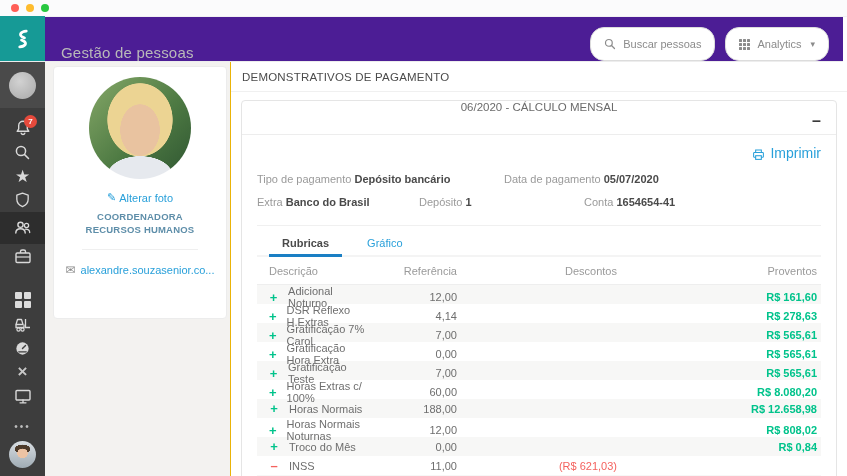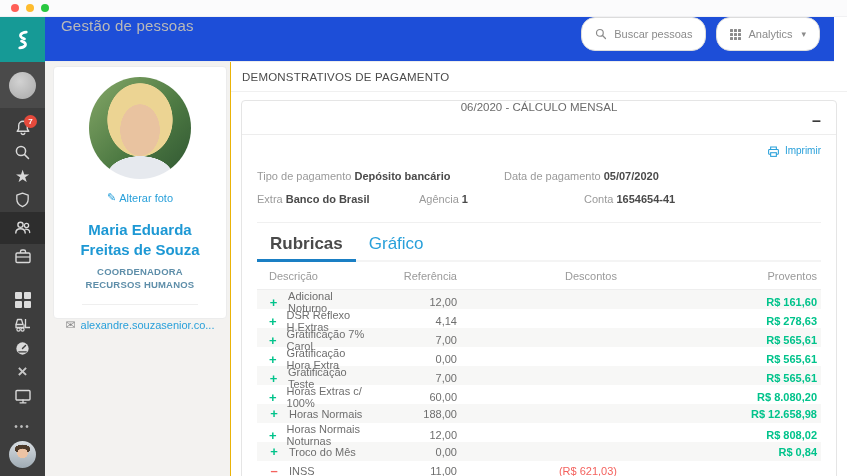--- a/index.html
+++ b/index.html
@@ -4,21 +4,21 @@
 <style>
   * { margin:0; padding:0; box-sizing:border-box; }
   html,body { width:847px; height:476px; overflow:hidden; }
   body { font-family:"Liberation Sans", sans-serif; background:#fff; position:relative; font-size:11px; color:#6e6e6e; }
 
   
   .titlebar { position:absolute; top:0; left:0; right:0; height:17px; background:#fbfbfc; border-bottom:1px solid #f1f1f3; display:flex; align-items:center; padding-left:11px; gap:7px; }
   .tdot { width:8px; height:8px; border-radius:50%; }
 
   
-  .appheader { position:absolute; top:17px; left:0; right:13px; height:45px; background:#1d4ed8; border-bottom:1px solid #ededed; display:flex; align-items:flex-start; }
+  .appheader { position:absolute; top:17px; left:0; right:4px; height:45px; background:#4c1d95; border-bottom:1px solid #ededed; display:flex; align-items:flex-end; }
   .logo { width:45px; height:45px; background:#169a96; flex:0 0 45px; display:flex; align-items:center; justify-content:center; cursor:pointer; }
   .app-title { margin-left:16px; font-size:15px; color:#b9b9b9; letter-spacing:.2px; }
   .hdr-right { margin-left:auto; display:flex; gap:10px; padding-right:14px; align-items:center; }
   .pill { height:27px; border:1px solid #dcdcdc; border-radius:14px; background:#fff; display:flex; align-items:center; gap:7px; padding:16px 13px; color:#8b8b8b; font-size:11px; cursor:pointer; }
   .caret { font-size:9px; color:#8b8b8b; margin-left:2px; }
   .grid9 { display:grid; grid-template-columns:repeat(3,3px); grid-template-rows:repeat(3,3px); gap:1px; }
   .grid9 i { background:#8b8b8b; border-radius:.5px; }
 
   
   .sidebar { position:absolute; top:62px; left:0; width:45px; bottom:0; background:#3d3d3d; display:flex; flex-direction:column; align-items:center; }
@@ -61,28 +61,28 @@
 
   
   .main { position:absolute; left:230px; top:62px; right:0; bottom:0; background:#fff; border-left:1px solid #eab308; }
   .page-title { position:absolute; left:11px; top:9px; font-size:11.5px; color:#4b4b4b; letter-spacing:.2px; }
   .title-divider { position:absolute; top:29px; left:0; right:0; border-top:1px solid #f0f0f0; }
   .panel { position:absolute; left:10px; right:10px; top:38px; bottom:-6px; border:1px solid #e5e5e5; border-radius:4px 4px 0 0; overflow:hidden; }
   .panel-header { height:34px; border-bottom:1px solid #ededed; display:flex; align-items:center; padding:0 15px;flex-direction:column; }
   .panel-title { font-size:11.5px; color:#6b6b6b; }
   .collapse-btn { margin-left:auto; font-size:16px; font-weight:bold; color:#3a3a3a; cursor:pointer; line-height:1; }
   .print-row { display:flex; justify-content:flex-end; padding:10px 15px 0; }
-  .print-link { display:inline-flex; align-items:flex-start; gap:5px; color:#29a0da; font-size:10px; cursor:pointer; }
+  .print-link { display:inline-flex; align-items:flex-end; gap:5px; color:#29a0da; font-size:14px; cursor:pointer; }
   .info { position:relative; margin:12px 15px 0; height:44px; }
   .ig { position:absolute; white-space:nowrap; }
   .ig .lbl { color:#9a9a9a; }
   .ig .val { color:#4a4a4a; font-weight:bold; }
   .info-divider { border-top:1px solid #f0f0f0; margin:8px 15px 0; }
   .tabs { display:flex; gap:26px; margin:11px 15px 0; padding-left:13px; border-bottom:2px solid #f4f4f4; }
-  .tab { padding-bottom:6px; cursor:pointer; font-size:17px; position:relative; }
+  .tab { padding-bottom:6px; cursor:pointer; font-size:11px; position:relative;margin-left:12px; }
   .tab.active { color:#4a4a4a; font-weight:bold; }
   .tab.active::after { content:""; position:absolute; left:-13px; right:-13px; bottom:-2px; height:3px; background:#1a7fc4; }
   .tab.inactive { color:#29a0da; }
 
   .table { margin:0 15px; }
   .thead, .trow { display:grid; grid-template-columns:1fr 90px 160px 200px; align-items:center; }
   .thead { height:28px; border-bottom:1px solid #eee; color:#9a9a9a; }
   .thead > div { padding:0 4px; }
   .trow { height:19px; }
   .trow.alt { background:#f7f7f6; }
@@ -230,21 +230,20 @@
 
 <div class="leftpanel">
   <div class="card">
     <div class="photo"></div>
     <div>
       <span class="alterar">
         <span class="edit-ic">✎</span>
         <span>Alterar foto</span>
       </span>
     </div>
-    <div class="pname">Maria Eduarda Freitas de Souza</div>
     <div class="prole">COORDENADORA RECURSOS HUMANOS</div>
     <div class="pdivider"></div>
     <span class="pemail">
       <span class="env-ic">✉</span>
       <span>alexandre.souzasenior.co...</span>
     </span>
   </div>
 </div>
 
 <div class="main">
@@ -272,21 +271,21 @@
       <div class="ig" style="left:0; top:0">
         <span class="lbl">Tipo de pagamento</span> <span class="val">Depósito bancário</span>
       </div>
       <div class="ig" style="left:247px; top:0">
         <span class="lbl">Data de pagamento</span> <span class="val">05/07/2020</span>
       </div>
       <div class="ig" style="left:0; top:23px">
         <span class="lbl">Extra</span> <span class="val">Banco do Brasil</span>
       </div>
       <div class="ig" style="left:162px; top:23px">
-        <span class="lbl">Agência</span> <span class="val">1</span>
+        <span class="lbl">Depósito</span> <span class="val">1</span>
       </div>
       <div class="ig" style="left:327px; top:23px">
         <span class="lbl">Conta</span> <span class="val">1654654-41</span>
       </div>
     </div>
 
     <div class="info-divider"></div>
 
     <div class="tabs">
       <span class="tab active">Rubricas</span>

